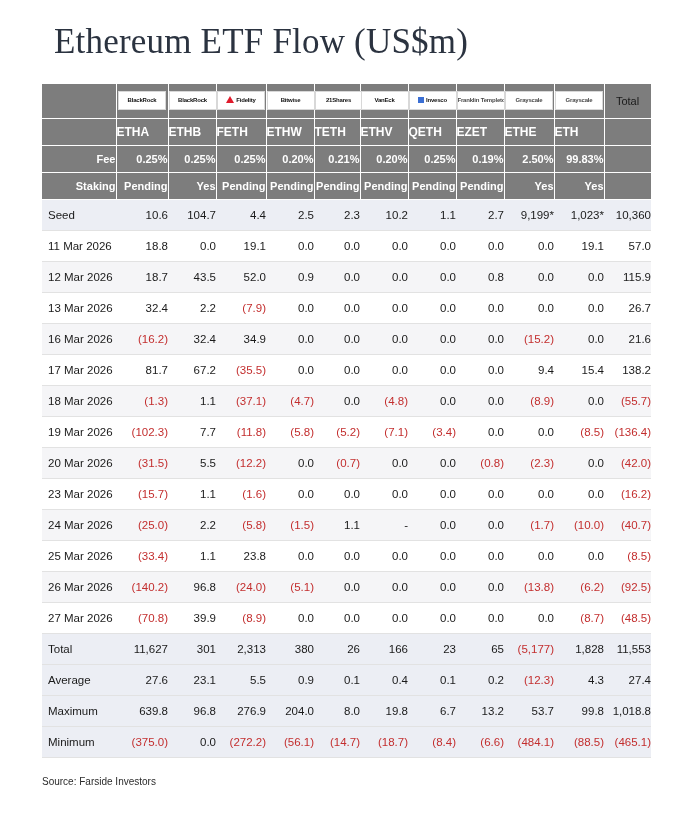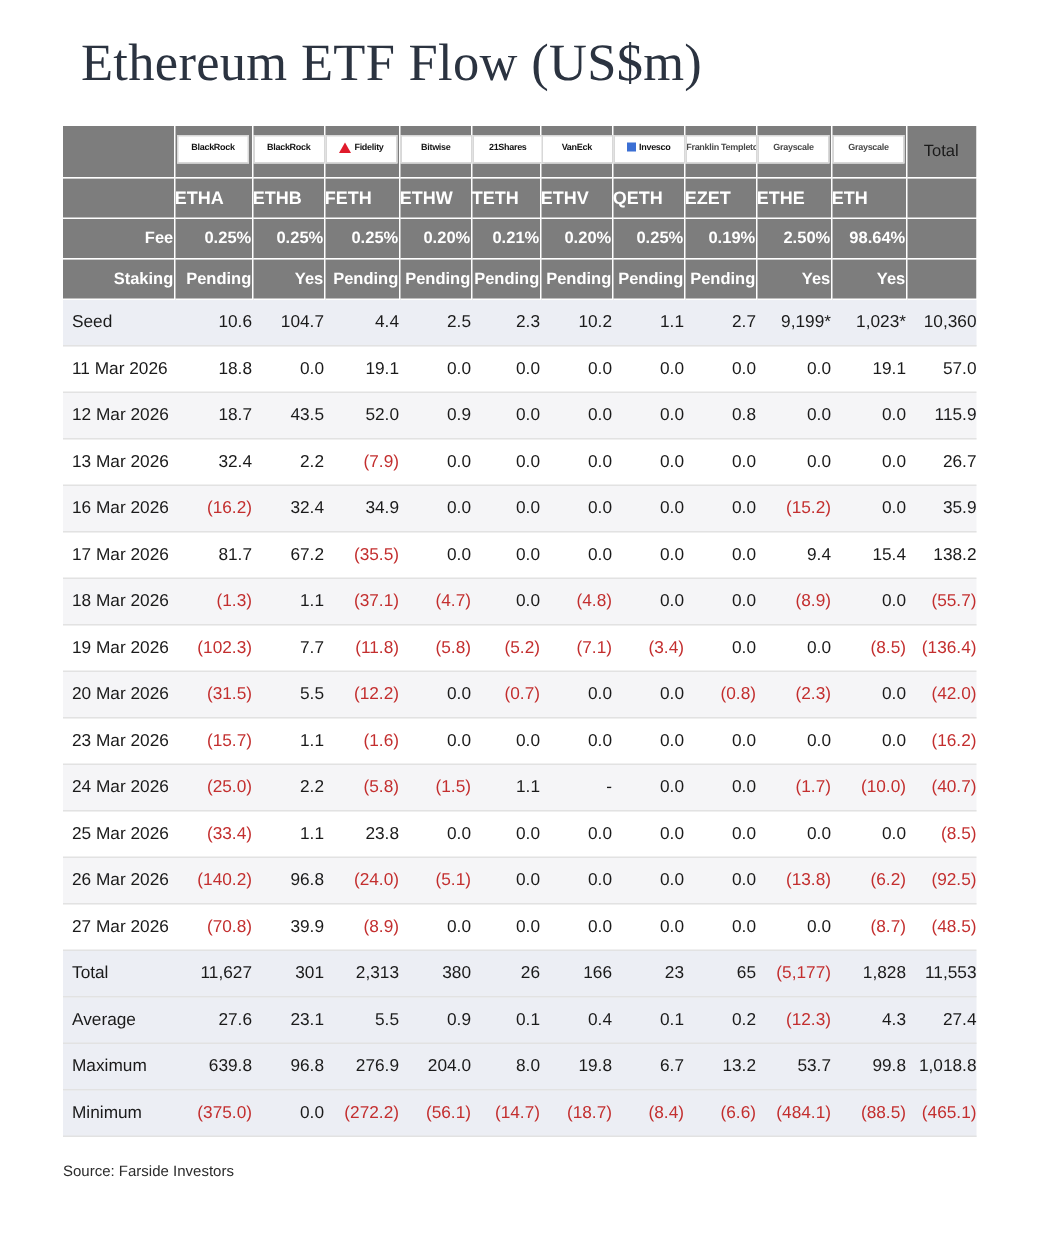--- a/index.html
+++ b/index.html
@@ -197,21 +197,21 @@
           <td class="hdr-left">Fee</td>
           <td>0.25%</td>
           <td>0.25%</td>
           <td>0.25%</td>
           <td>0.20%</td>
           <td>0.21%</td>
           <td>0.20%</td>
           <td>0.25%</td>
           <td>0.19%</td>
           <td>2.50%</td>
-          <td>98.64%</td>
+          <td>99.83%</td>
           <td></td>
         </tr>
         <tr class="hdr-staking">
           <td class="hdr-left">Staking</td>
           <td>Pending</td>
           <td>Yes</td>
           <td>Pending</td>
           <td>Pending</td>
           <td>Pending</td>
           <td>Pending</td>
@@ -284,21 +284,21 @@
             <td class="neg">(16.2)</td>
             <td>32.4</td>
             <td>34.9</td>
             <td>0.0</td>
             <td>0.0</td>
             <td>0.0</td>
             <td>0.0</td>
             <td>0.0</td>
             <td class="neg">(15.2)</td>
             <td>0.0</td>
-            <td>35.9</td>
+            <td>21.6</td>
           </tr>
           <tr class="plain">
             <td class="label">17 Mar 2026</td>
             <td>81.7</td>
             <td>67.2</td>
             <td class="neg">(35.5)</td>
             <td>0.0</td>
             <td>0.0</td>
             <td>0.0</td>
             <td>0.0</td>

